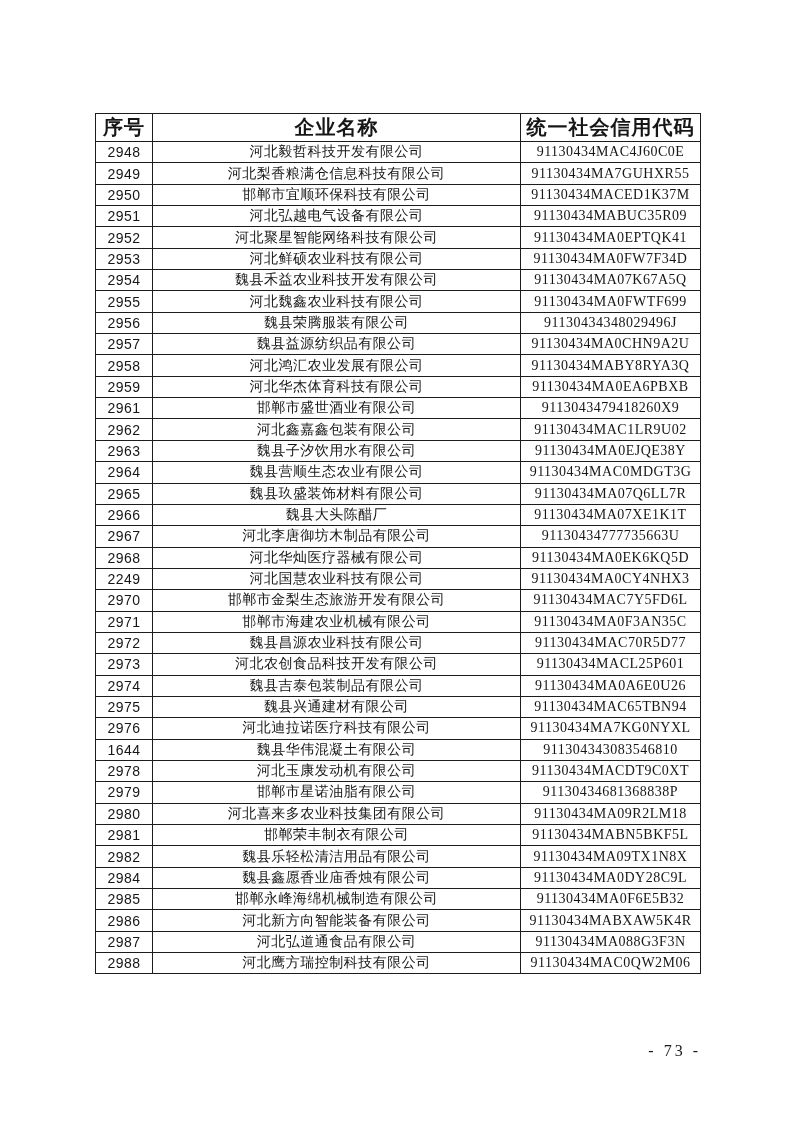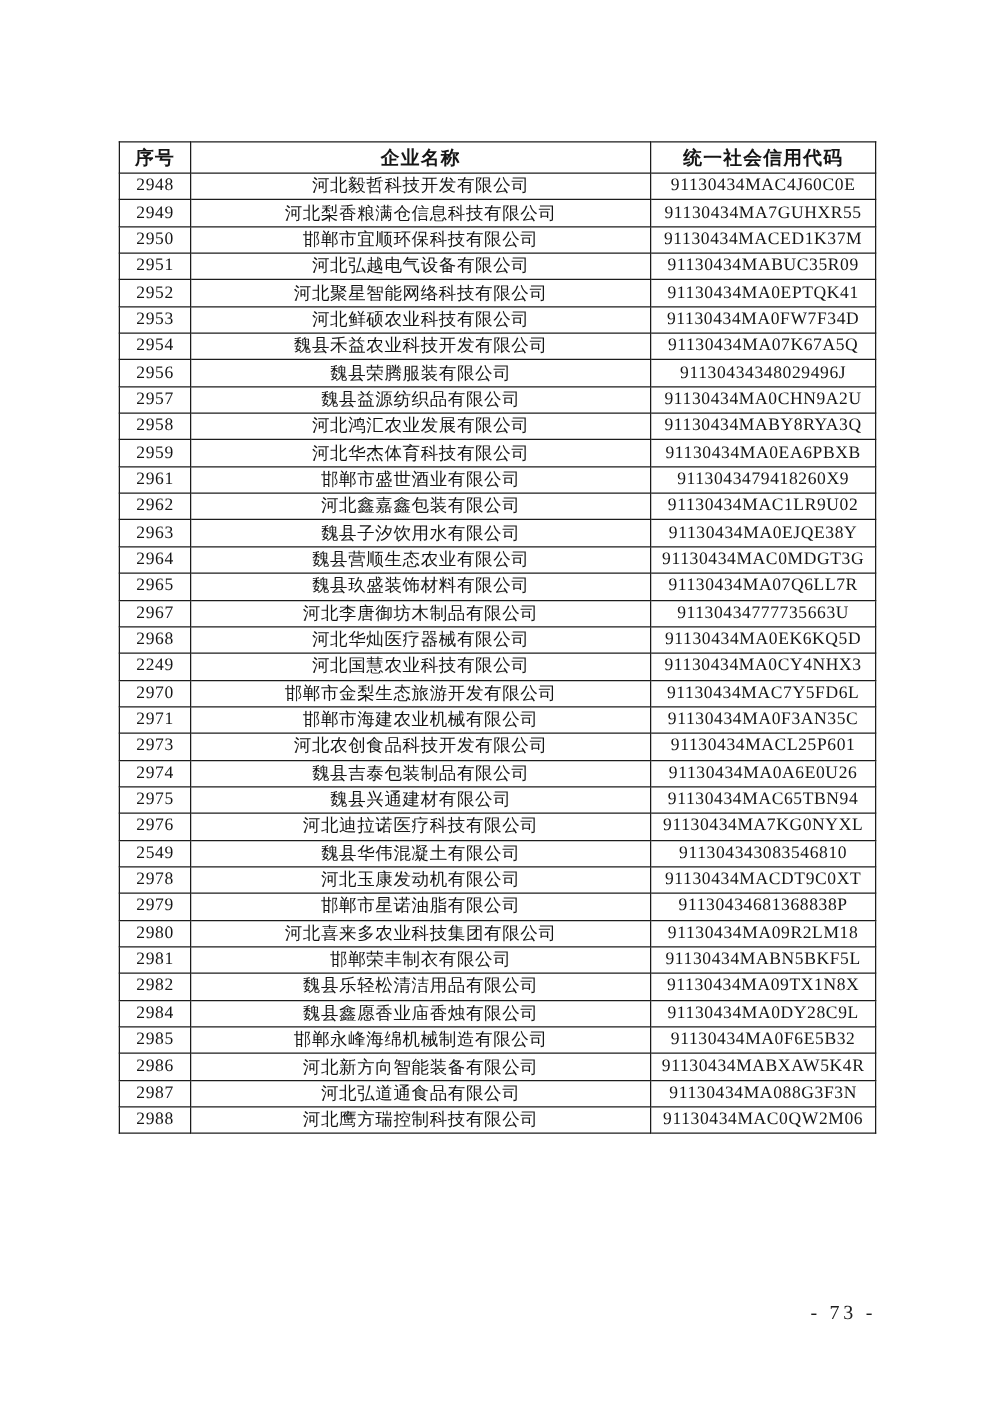--- a/index.html
+++ b/index.html
@@ -31,31 +31,31 @@
   table.company-table td {
     border: 1px solid #1c1c1c;
     padding: 0;
     text-align: center;
     vertical-align: middle;
     white-space: nowrap;
     overflow: hidden;
   }
   table.company-table th {
     height: 24px;
-    font-size: 15px;
+    font-size: 20px;
     font-weight: bold;
     letter-spacing: 1px;
   }
   table.company-table td {
     height: 20.35px;
     font-size: 14px;
     font-weight: normal;
   }
   td.serial-cell {
-    font-family: Liberation Serif, serif;
+    font-family: Liberation Sans, sans-serif;
     font-size: 13px;
     letter-spacing: 0.5px;
   }
   td.name-cell {
     letter-spacing: 0.5px;
   }
   td.code-cell {
     font-family: Liberation Serif, serif;
     font-size: 13.5px;
     letter-spacing: 0.5px;
@@ -119,20 +119,25 @@
           <td class="serial-cell">2953</td>
           <td class="name-cell">河北鲜硕农业科技有限公司</td>
           <td class="code-cell">91130434MA0FW7F34D</td>
         </tr>
         <tr>
           <td class="serial-cell">2954</td>
           <td class="name-cell">魏县禾益农业科技开发有限公司</td>
           <td class="code-cell">91130434MA07K67A5Q</td>
         </tr>
         <tr>
+          <td class="serial-cell">2955</td>
+          <td class="name-cell">河北魏鑫农业科技有限公司</td>
+          <td class="code-cell">91130434MA0FWTF699</td>
+        </tr>
+        <tr>
           <td class="serial-cell">2956</td>
           <td class="name-cell">魏县荣腾服装有限公司</td>
           <td class="code-cell">91130434348029496J</td>
         </tr>
         <tr>
           <td class="serial-cell">2957</td>
           <td class="name-cell">魏县益源纺织品有限公司</td>
           <td class="code-cell">91130434MA0CHN9A2U</td>
         </tr>
         <tr>
@@ -164,20 +169,25 @@
           <td class="serial-cell">2964</td>
           <td class="name-cell">魏县营顺生态农业有限公司</td>
           <td class="code-cell">91130434MAC0MDGT3G</td>
         </tr>
         <tr>
           <td class="serial-cell">2965</td>
           <td class="name-cell">魏县玖盛装饰材料有限公司</td>
           <td class="code-cell">91130434MA07Q6LL7R</td>
         </tr>
         <tr>
+          <td class="serial-cell">2966</td>
+          <td class="name-cell">魏县大头陈醋厂</td>
+          <td class="code-cell">91130434MA07XE1K1T</td>
+        </tr>
+        <tr>
           <td class="serial-cell">2967</td>
           <td class="name-cell">河北李唐御坊木制品有限公司</td>
           <td class="code-cell">91130434777735663U</td>
         </tr>
         <tr>
           <td class="serial-cell">2968</td>
           <td class="name-cell">河北华灿医疗器械有限公司</td>
           <td class="code-cell">91130434MA0EK6KQ5D</td>
         </tr>
         <tr>
@@ -189,41 +199,46 @@
           <td class="serial-cell">2970</td>
           <td class="name-cell">邯郸市金梨生态旅游开发有限公司</td>
           <td class="code-cell">91130434MAC7Y5FD6L</td>
         </tr>
         <tr>
           <td class="serial-cell">2971</td>
           <td class="name-cell">邯郸市海建农业机械有限公司</td>
           <td class="code-cell">91130434MA0F3AN35C</td>
         </tr>
         <tr>
+          <td class="serial-cell">2972</td>
+          <td class="name-cell">魏县昌源农业科技有限公司</td>
+          <td class="code-cell">91130434MAC70R5D77</td>
+        </tr>
+        <tr>
           <td class="serial-cell">2973</td>
           <td class="name-cell">河北农创食品科技开发有限公司</td>
           <td class="code-cell">91130434MACL25P601</td>
         </tr>
         <tr>
           <td class="serial-cell">2974</td>
           <td class="name-cell">魏县吉泰包装制品有限公司</td>
           <td class="code-cell">91130434MA0A6E0U26</td>
         </tr>
         <tr>
           <td class="serial-cell">2975</td>
           <td class="name-cell">魏县兴通建材有限公司</td>
           <td class="code-cell">91130434MAC65TBN94</td>
         </tr>
         <tr>
           <td class="serial-cell">2976</td>
           <td class="name-cell">河北迪拉诺医疗科技有限公司</td>
           <td class="code-cell">91130434MA7KG0NYXL</td>
         </tr>
         <tr>
-          <td class="serial-cell">2549</td>
+          <td class="serial-cell">1644</td>
           <td class="name-cell">魏县华伟混凝土有限公司</td>
           <td class="code-cell">911304343083546810</td>
         </tr>
         <tr>
           <td class="serial-cell">2978</td>
           <td class="name-cell">河北玉康发动机有限公司</td>
           <td class="code-cell">91130434MACDT9C0XT</td>
         </tr>
         <tr>
           <td class="serial-cell">2979</td>

